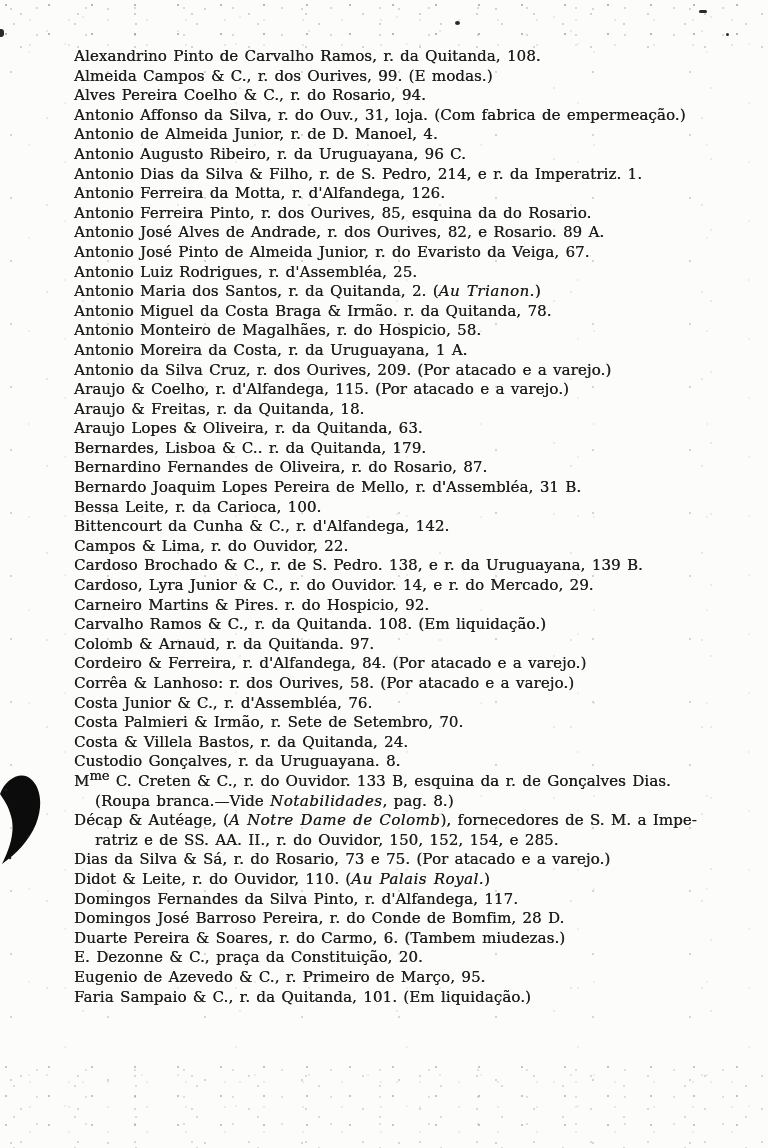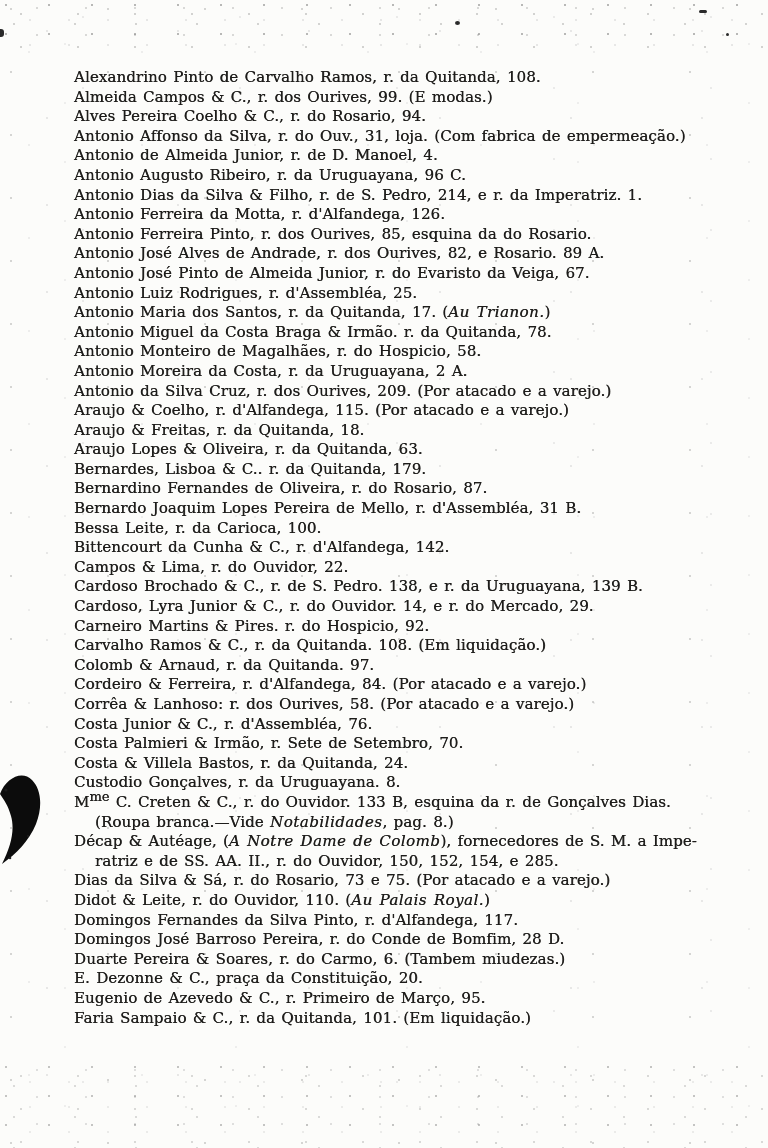--- a/index.html
+++ b/index.html
@@ -52,21 +52,21 @@
     text-shadow: .3px 0 0 currentColor;
   }
   .doc-title {
     position: absolute; left: 0; top: 3px; width: 100%;
     text-align: center;
     font-size: 16.5px; font-weight: bold; letter-spacing: 3.5px;
     text-shadow: .4px 0 0 currentColor;
   }
 
   .list {
-    position: absolute; top: 68px; left: 74px; width: 668px;
+    position: absolute; top: 47px; left: 74px; width: 668px;
     font-size: 15px; line-height: 19.6px;
     letter-spacing: .1px; word-spacing: 1.4px;
     text-shadow: .3px 0 0 rgba(30,29,27,.85);
   }
   .line { white-space: nowrap; }
   .line.cont { padding-left: 21px; }
   .line i { letter-spacing: .5px; }
   .line sup { font-size: 13px; line-height: 0; vertical-align: 6px; letter-spacing: 0; }
 </style>
 </head>
@@ -97,24 +97,24 @@
       <div class="line"><span>Alves Pereira Coelho &amp; C., r. do Rosario, 94.</span></div>
       <div class="line"><span>Antonio Affonso da Silva, r. do Ouv., 31, loja. (Com fabrica de empermeação.)</span></div>
       <div class="line"><span>Antonio de Almeida Junior, r. de D. Manoel, 4.</span></div>
       <div class="line"><span>Antonio Augusto Ribeiro, r. da Uruguayana, 96 C.</span></div>
       <div class="line"><span>Antonio Dias da Silva &amp; Filho, r. de S. Pedro, 214, e r. da Imperatriz. 1.</span></div>
       <div class="line"><span>Antonio Ferreira da Motta, r. d'Alfandega, 126.</span></div>
       <div class="line"><span>Antonio Ferreira Pinto, r. dos Ourives, 85, esquina da do Rosario.</span></div>
       <div class="line"><span>Antonio José Alves de Andrade, r. dos Ourives, 82, e Rosario. 89 A.</span></div>
       <div class="line"><span>Antonio José Pinto de Almeida Junior, r. do Evaristo da Veiga, 67.</span></div>
       <div class="line"><span>Antonio Luiz Rodrigues, r. d'Assembléa, 25.</span></div>
-      <div class="line"><span>Antonio Maria dos Santos, r. da Quitanda, 17. (</span><i>Au Trianon.</i><span>)</span></div>
+      <div class="line"><span>Antonio Maria dos Santos, r. da Quitanda, 2. (</span><i>Au Trianon.</i><span>)</span></div>
       <div class="line"><span>Antonio Miguel da Costa Braga &amp; Irmão. r. da Quitanda, 78.</span></div>
       <div class="line"><span>Antonio Monteiro de Magalhães, r. do Hospicio, 58.</span></div>
-      <div class="line"><span>Antonio Moreira da Costa, r. da Uruguayana, 2 A.</span></div>
+      <div class="line"><span>Antonio Moreira da Costa, r. da Uruguayana, 1 A.</span></div>
       <div class="line"><span>Antonio da Silva Cruz, r. dos Ourives, 209. (Por atacado e a varejo.)</span></div>
       <div class="line"><span>Araujo &amp; Coelho, r. d'Alfandega, 115. (Por atacado e a varejo.)</span></div>
       <div class="line"><span>Araujo &amp; Freitas, r. da Quitanda, 18.</span></div>
       <div class="line"><span>Araujo Lopes &amp; Oliveira, r. da Quitanda, 63.</span></div>
       <div class="line"><span>Bernardes, Lisboa &amp; C.. r. da Quitanda, 179.</span></div>
       <div class="line"><span>Bernardino Fernandes de Oliveira, r. do Rosario, 87.</span></div>
       <div class="line"><span>Bernardo Joaquim Lopes Pereira de Mello, r. d'Assembléa, 31 B.</span></div>
       <div class="line"><span>Bessa Leite, r. da Carioca, 100.</span></div>
       <div class="line"><span>Bittencourt da Cunha &amp; C., r. d'Alfandega, 142.</span></div>
       <div class="line"><span>Campos &amp; Lima, r. do Ouvidor, 22.</span></div>

